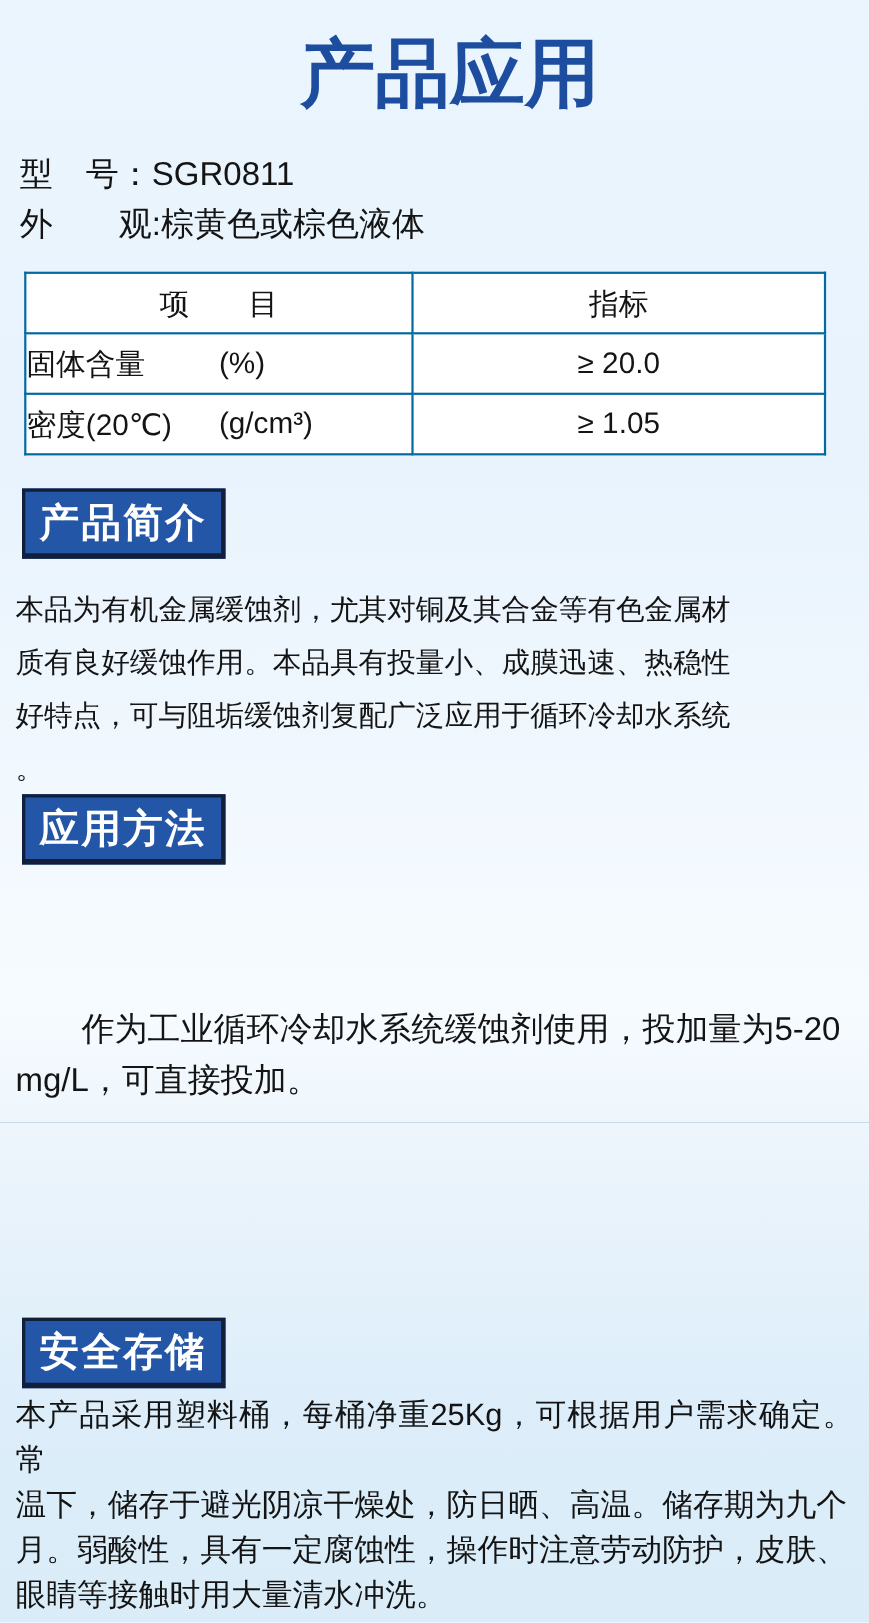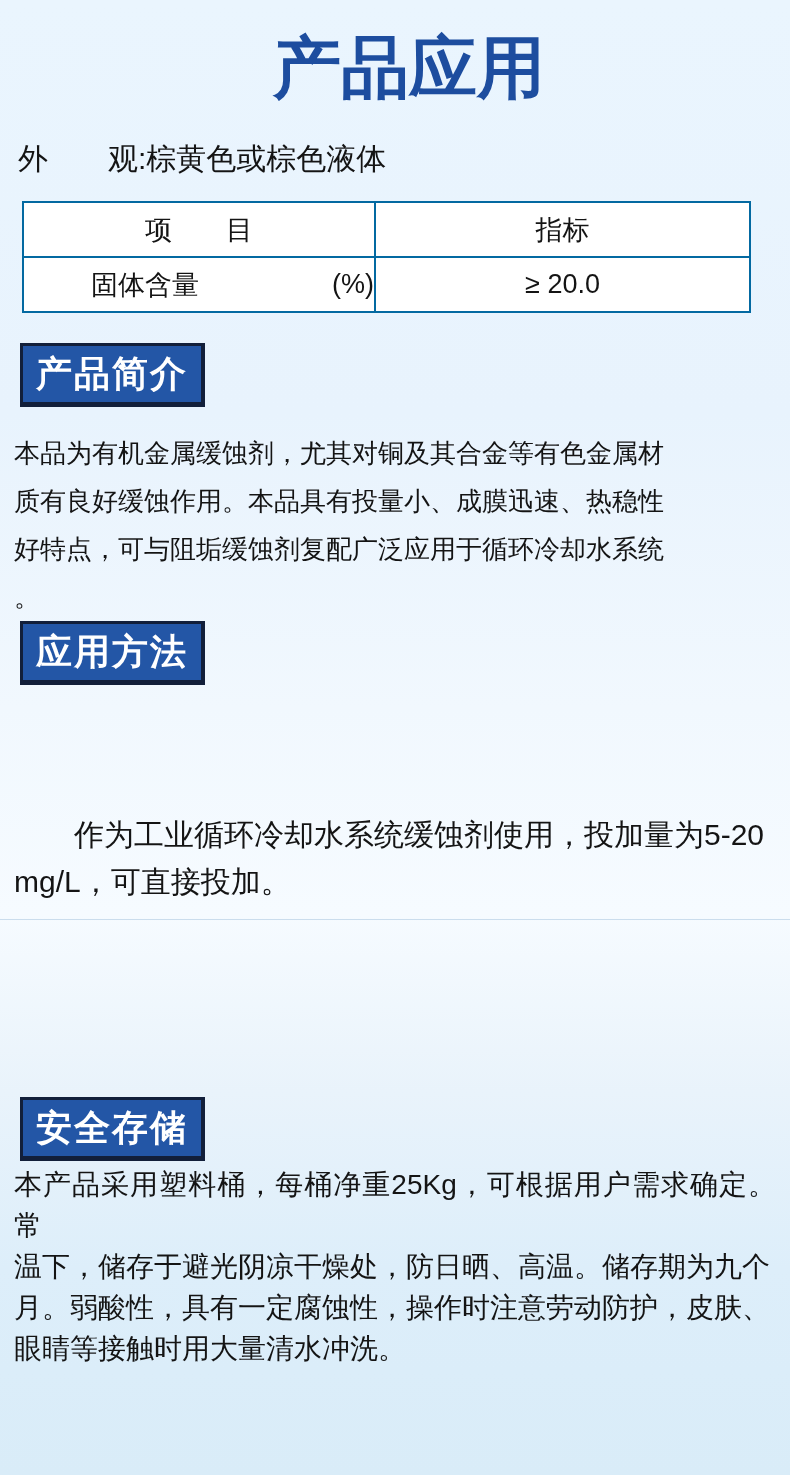--- a/index.html
+++ b/index.html
@@ -43,21 +43,21 @@
     border: 2px solid #0369a1;
     background: #ffffff;
     height: 53px;
     padding: 0;
     font-weight: normal;
     text-align: center;
     vertical-align: middle;
   }
   .col-item { width: 350px; }
   .item-cell-flex { display: flex; align-items: center; width: 100%; }
-  .item-cell-flex .half { flex: 1 1 50%; text-align: right; }
+  .item-cell-flex .half { flex: 1 1 50%; text-align: left; }
 
   .section-heading {
     width: 185px;
     height: 64px;
     margin: 0 0 0 20px;
     box-sizing: border-box;
     background: #2356a6;
     border: 3px solid #121f3a;
     border-right-width: 4px;
     border-bottom-width: 5px;
@@ -102,37 +102,47 @@
   }
 </style>
 </head>
 <body>
 
 <div>
 
   <h1 class="page-title">产品应用</h1>
 
   <div class="info-block">
+    <span class="info-line"><span>型　号：</span><span>SGR0811</span></span>
     <span class="info-line"><span>外　　观:</span><span>棕黄色或棕色液体</span></span>
   </div>
 
   <table class="spec-table">
     <tbody>
         <tr>
       <th class="col-item">项　　目</th>
       <th>指标</th>
     </tr>
     <tr>
       <td>
         <span class="item-cell-flex">
           <span class="half">固体含量</span>
           <span class="half">(%)</span>
         </span>
       </td>
       <td>≥ 20.0</td>
+    </tr>
+    <tr>
+      <td>
+        <span class="item-cell-flex">
+          <span class="half">密度(20℃)</span>
+          <span class="half">(g/cm³)</span>
+        </span>
+      </td>
+      <td>≥ 1.05</td>
     </tr>
   </tbody>
     </table>
 
   <div class="section-heading sec-intro">产品简介</div>
   <p class="para para-intro">本品为有机金属缓蚀剂，尤其对铜及其合金等有色金属材
 质有良好缓蚀作用。本品具有投量小、成膜迅速、热稳性
 好特点，可与阻垢缓蚀剂复配广泛应用于循环冷却水系统
 。</p>
 

